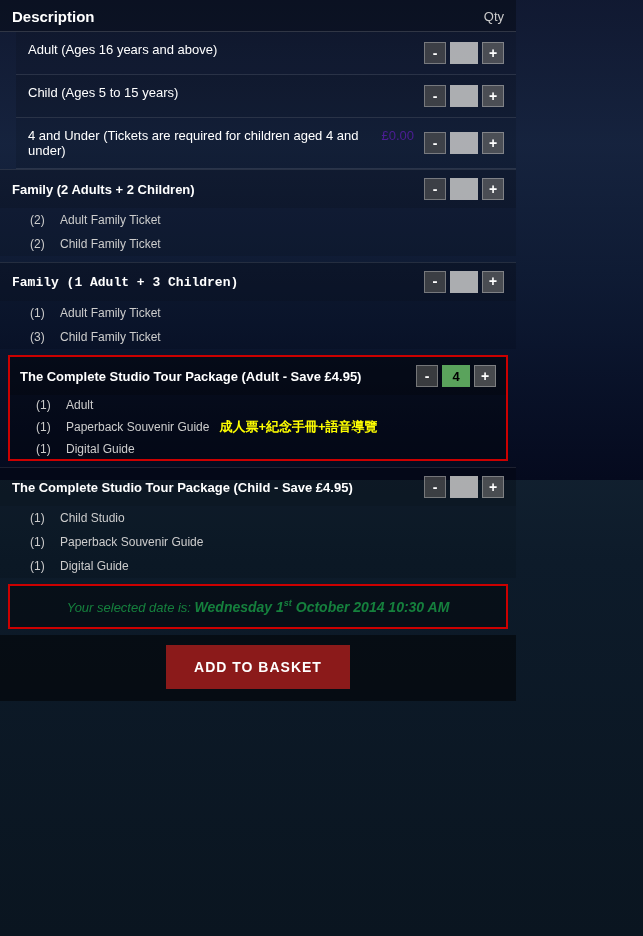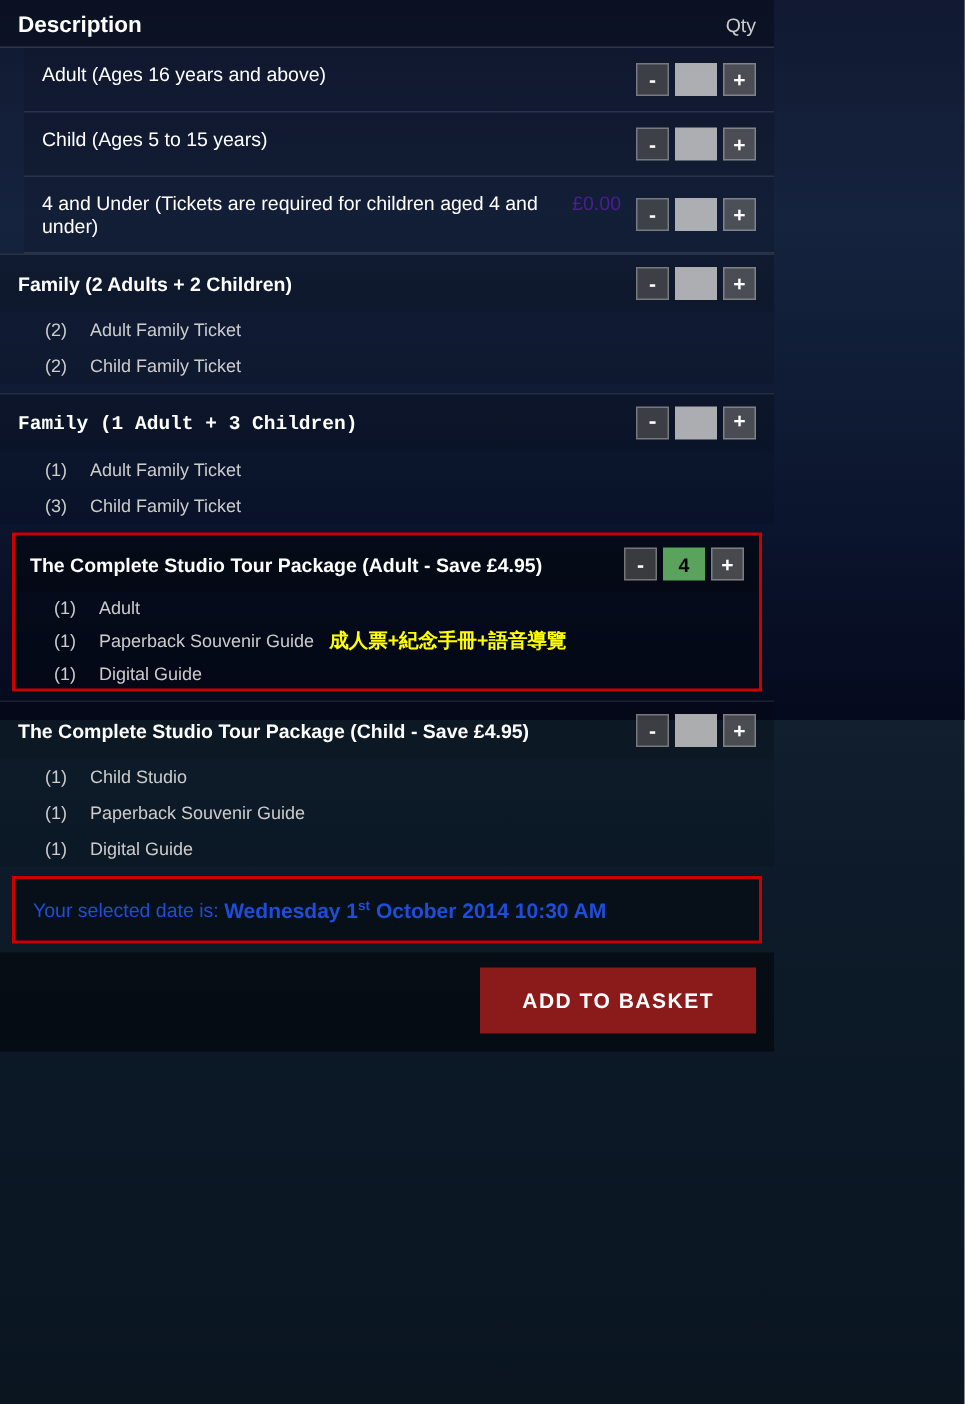--- a/index.html
+++ b/index.html
@@ -179,34 +179,36 @@
       font-size: 14px;
       font-weight: bold;
     }
     .calendar-icon {
       font-size: 20px;
       color: #ccc;
       cursor: pointer;
     }
     .date-selected {
       font-size: 13px;
-      color: #1d4ed8;
+      color: #15803d;
+      text-align: center;
       padding: 4px 0;
+      font-style: italic;
     }
     .date-selected span.highlight {
       font-size: 14px;
       font-weight: bold;
     }
     .date-selected sup {
       font-size: 9px;
     }
     
     .basket-btn-container {
       display: flex;
-      justify-content: flex-end;
+      justify-content: center;
       padding: 10px 12px 12px 12px;
       background: rgba(0,0,0,0.5);
     }
     .basket-btn {
       background: #8b1a1a;
       color: #fff;
       border: none;
       padding: 14px 28px;
       font-size: 14px;
       font-weight: bold;

